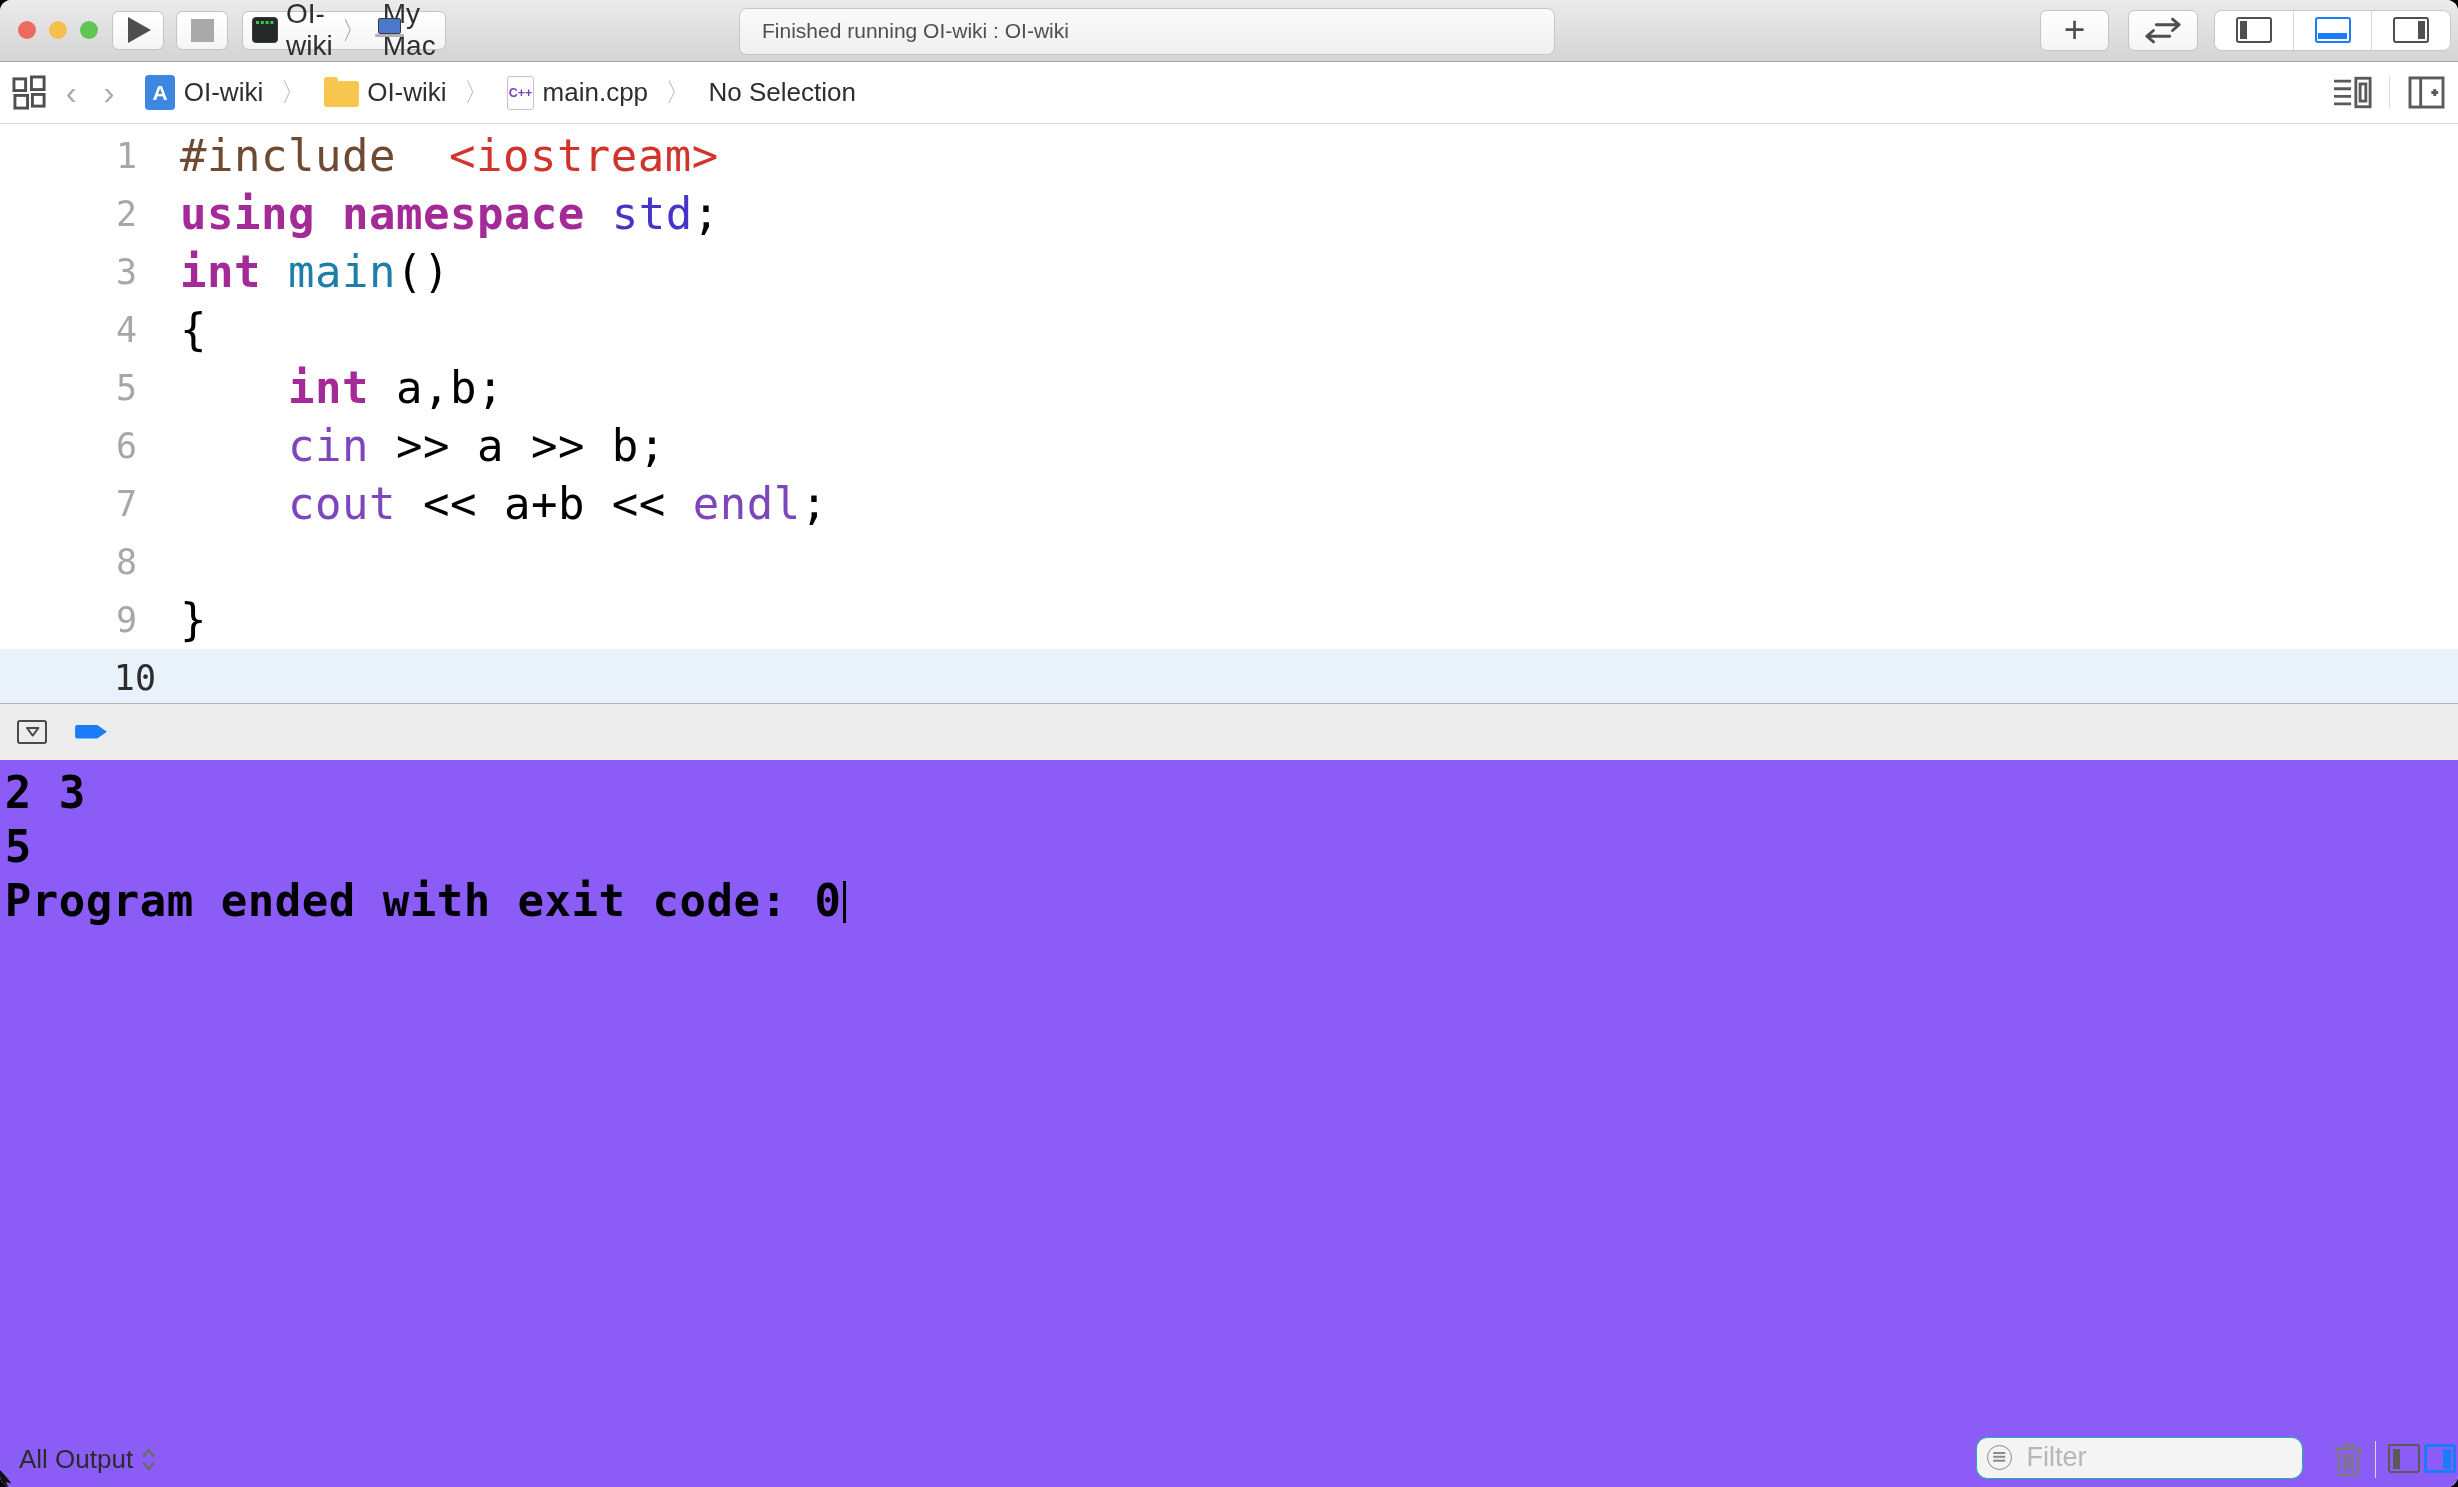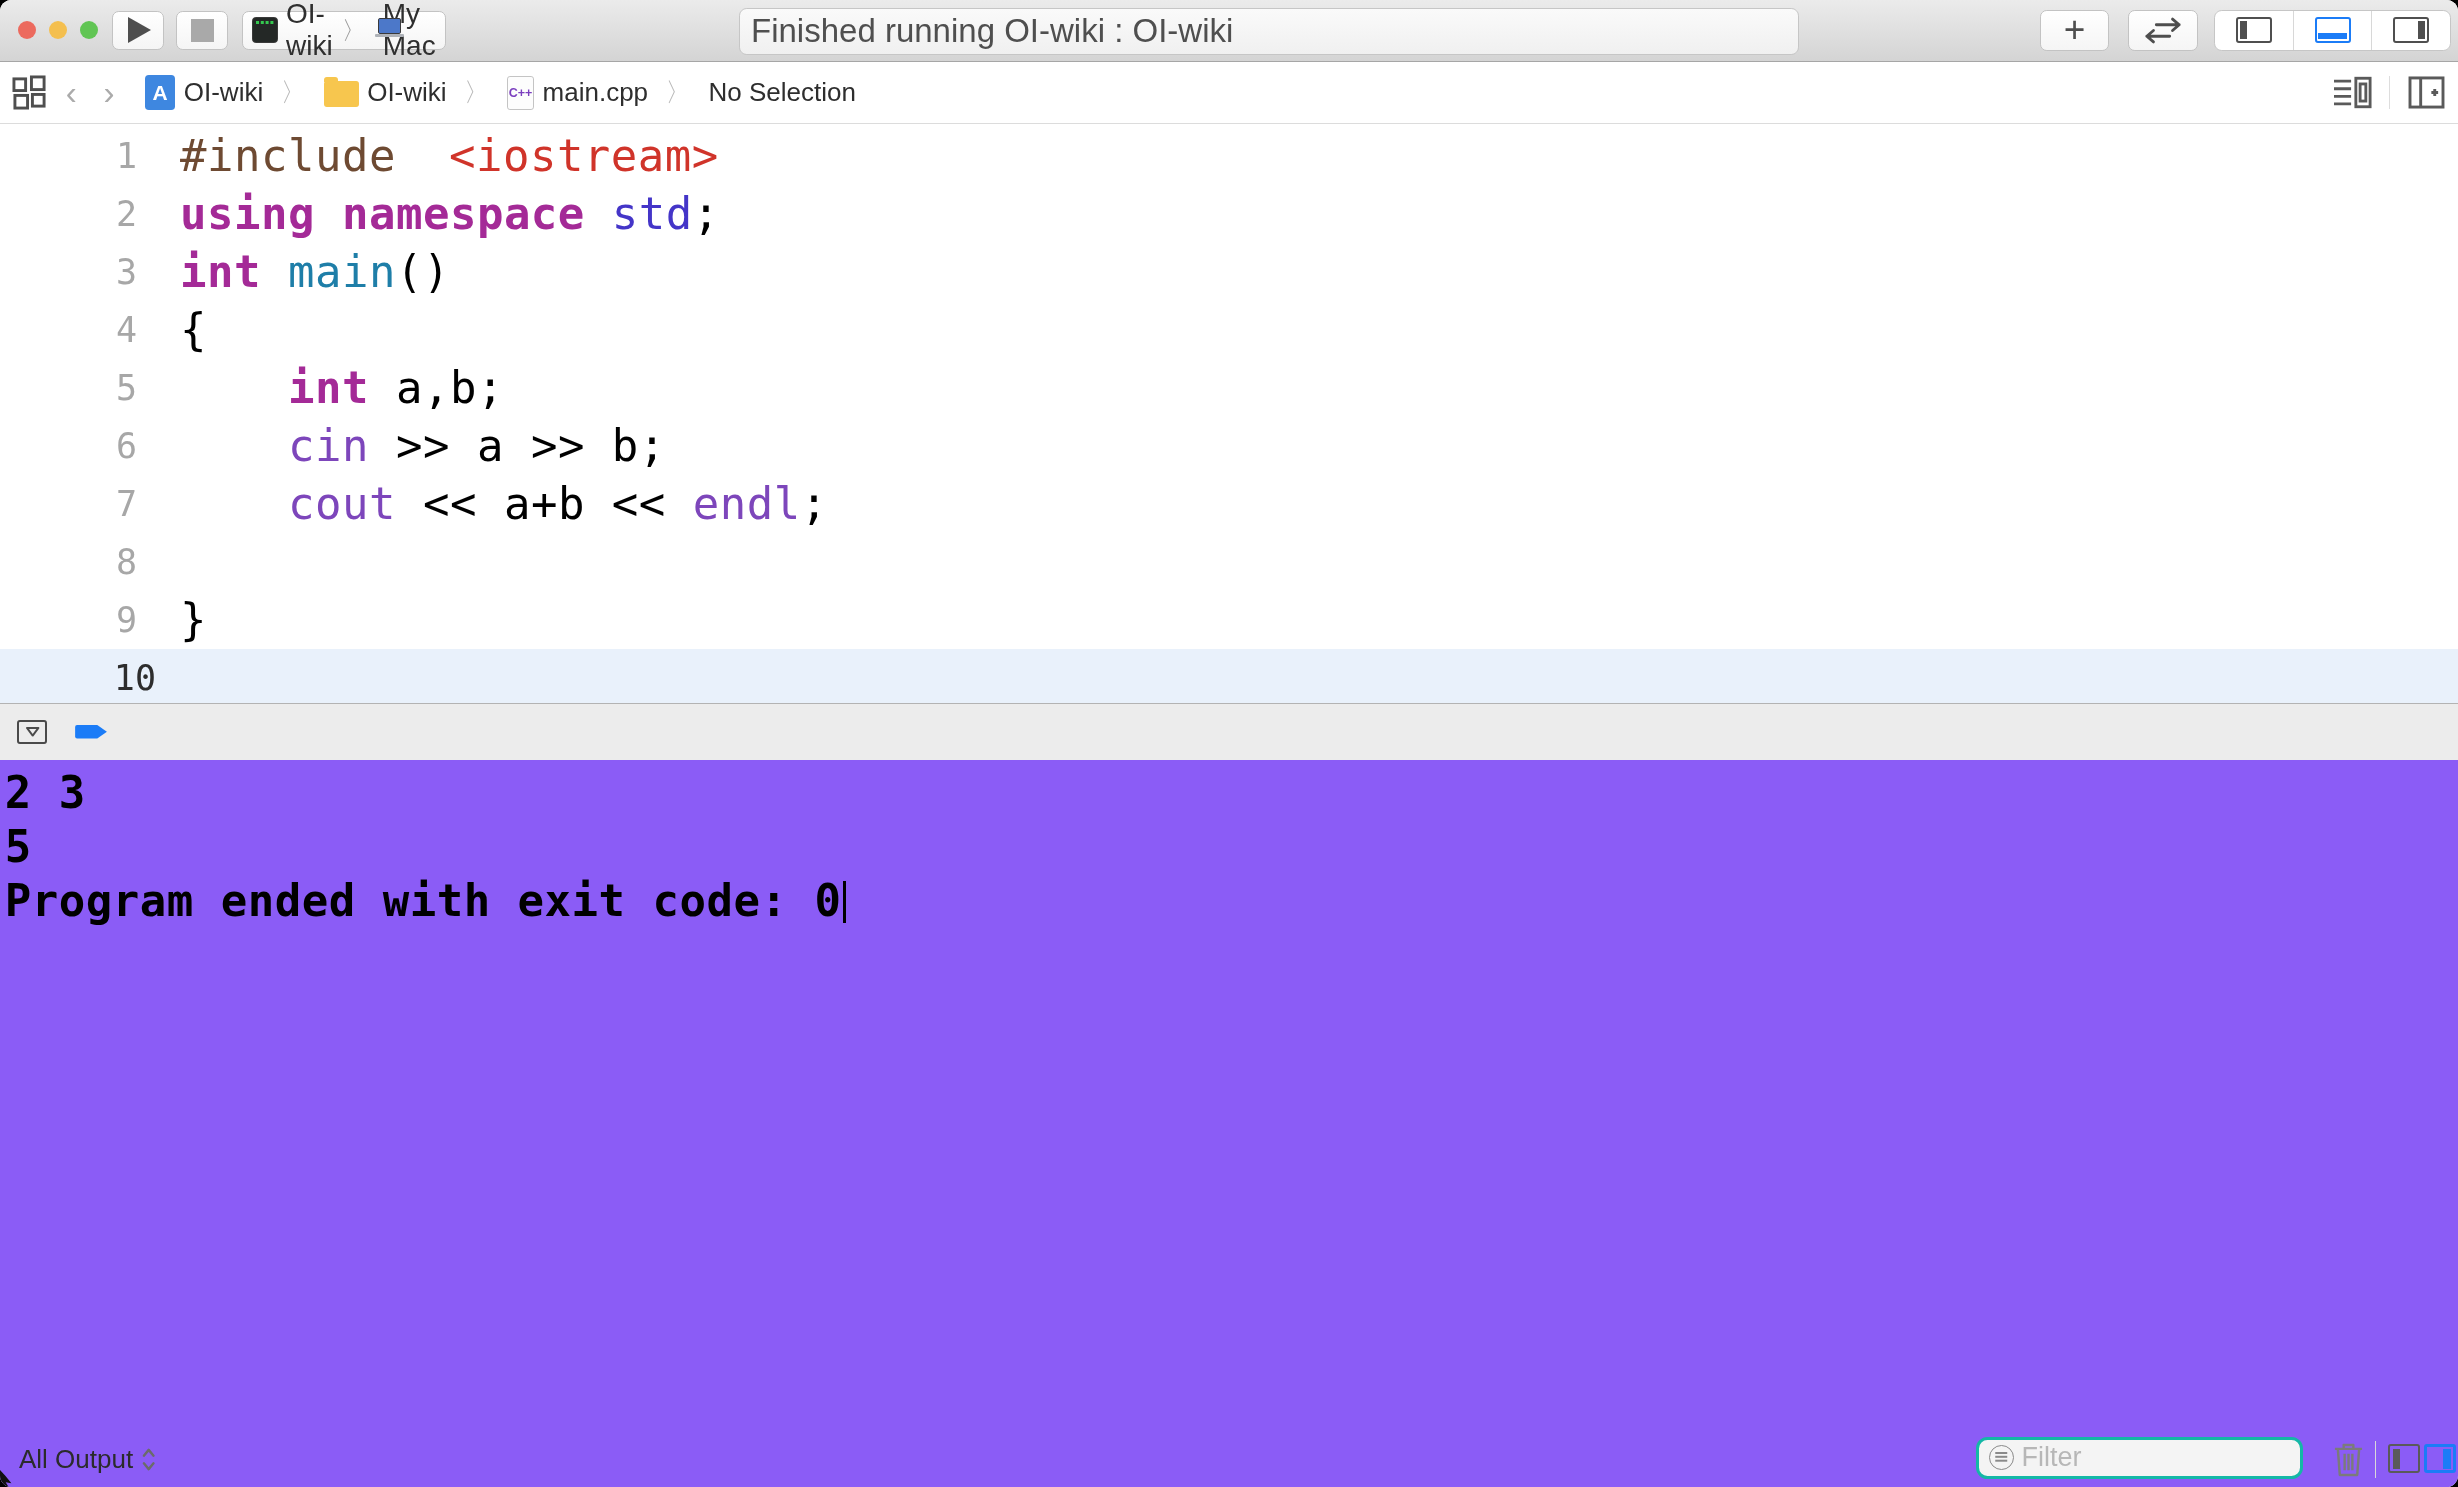--- a/index.html
+++ b/index.html
@@ -18,23 +18,23 @@
     display:flex;align-items:center;justify-content:center;box-sizing:border-box;}
   .btn-run{left:112px;width:52px;}
   .btn-stop{left:176px;width:52px;}
   .play-tri{width:0;height:0;border-left:23px solid #4E4E4E;border-top:13.4px solid transparent;border-bottom:13.4px solid transparent;margin-left:3.8px;}
   .stop-sq{width:23px;height:23px;background:#A9A9A9;}
   .btn-scheme{left:242px;width:204px;gap:7.7px;font-size:28px;color:#2F2F2F;padding:0 9.6px;}
   .scheme-sep{color:#9B9B9B;font-size:25px;margin:0 1px;}
   .term-icon{width:26px;height:26px;background:#242826;border:1.9px solid #3A3A3A;border-radius:3.8px;position:relative;box-sizing:border-box;flex:0 0 auto;}
   .term-icon i{position:absolute;left:2.9px;top:2.9px;width:2.9px;height:2.9px;background:#35C94F;
     box-shadow:4.8px 0 0 #35C94F,9.6px 0 0 #35C94F,14.4px 0 0 #35C94F;}
-  .status-pill{position:absolute;left:739px;top:7.7px;width:1060px;height:47px;border-radius:7.7px;
+  .status-pill{position:absolute;left:739px;top:7.7px;width:816px;height:47px;border-radius:7.7px;
     background:linear-gradient(#FAFAFA,#F0F0F0);border:1px solid #C6C6C6;box-sizing:border-box;
-    display:flex;align-items:center;padding:0 11px;font-size:33px;color:#4F4F4F;}
+    display:flex;align-items:center;padding:0 22px;font-size:21px;color:#4F4F4F;}
   .btn-add{left:2040px;width:69px;top:9.6px;height:41px;font-size:37px;color:#4E4E4E;font-weight:300;}
   .btn-verseditor{left:2128px;width:70px;top:9.6px;height:41px;}
   .segmented{position:absolute;left:2214px;top:9.6px;width:237px;height:41px;border-radius:7.7px;
     background:#fff;border:1px solid #C6C6C6;box-sizing:border-box;display:flex;overflow:hidden;}
   .segment{flex:1;display:flex;align-items:center;justify-content:center;}
   .segment + .segment{border-left:1px solid #D8D8D8;}
   .pane-ic{width:36px;height:26px;border:2.9px solid #4F4F4F;border-radius:2.9px;position:relative;box-sizing:border-box;}
   .pane-ic i{position:absolute;background:#4F4F4F;}
   .pane-left i{left:1.9px;top:1.9px;bottom:1.9px;width:7.7px;}
   .pane-bottom{border-color:var(--accent);} .pane-bottom i{left:1.9px;right:1.9px;bottom:1.9px;height:6.7px;background:var(--accent);}
@@ -81,21 +81,21 @@
   .bp-arrow{margin-left:28px;width:33px;height:15.4px;}
   
   .console{position:absolute;top:760px;left:0;right:0;bottom:0;background:#8b5cf6;padding:5.8px 0 0 4.8px;box-sizing:border-box;
     font-family:"DejaVu Sans Mono","Liberation Mono",monospace;font-size:44px;font-weight:bold;color:#000;}
   .console-line{line-height:54px;white-space:pre;letter-spacing:0.5px;}
   .caret{display:inline-block;width:2.9px;height:42px;background:#000;vertical-align:-7.7px;margin-left:1.9px;}
   
   .bottombar{position:absolute;left:0;right:0;bottom:0;height:56px;}
   .all-output{position:absolute;left:19px;top:13.4px;display:flex;align-items:center;gap:7.7px;font-size:26px;color:#2B2B2B;}
   .filter-field{position:absolute;left:1976px;top:5.8px;width:327px;height:42px;border-radius:11.5px;background:#F4F4F4;
-    border:3px solid #14b8a6;box-sizing:border-box;display:flex;align-items:center;padding:0 9.6px;gap:8px;}
+    border:1px solid #14b8a6;box-sizing:border-box;display:flex;align-items:center;padding:0 9.6px;gap:15px;}
   .filter-circ{width:25px;height:25px;border-radius:50%;border:1.9px solid #8A8A8A;position:relative;box-sizing:border-box;flex:0 0 auto;}
   .filter-circ i{position:absolute;left:50%;top:5.8px;transform:translateX(-50%);width:11.5px;height:1.9px;background:#8A8A8A;
     box-shadow:0 3.8px 0 0px #8A8A8A, 0 7.7px 0 0 #8A8A8A;}
   .filter-circ i{width:11.5px;} 
   .filter-ph{font-size:27px;color:#B7B7B7;}
   .trash{position:absolute;left:2333px;top:9.6px;}
   .bb-divider{position:absolute;left:2375px;top:9.6px;width:1px;height:37px;background:#D9D9D9;}
   .bb-pane{position:absolute;top:13.4px;width:32px;height:29px;border:2.4px solid #5A5A5A;border-radius:2.9px;box-sizing:border-box;}
   .bb-pane i{position:absolute;background:#5A5A5A;}
   .bb-pane-console{left:2388px;} .bb-pane-console i{left:2.9px;top:2.9px;bottom:2.9px;width:6.7px;}

